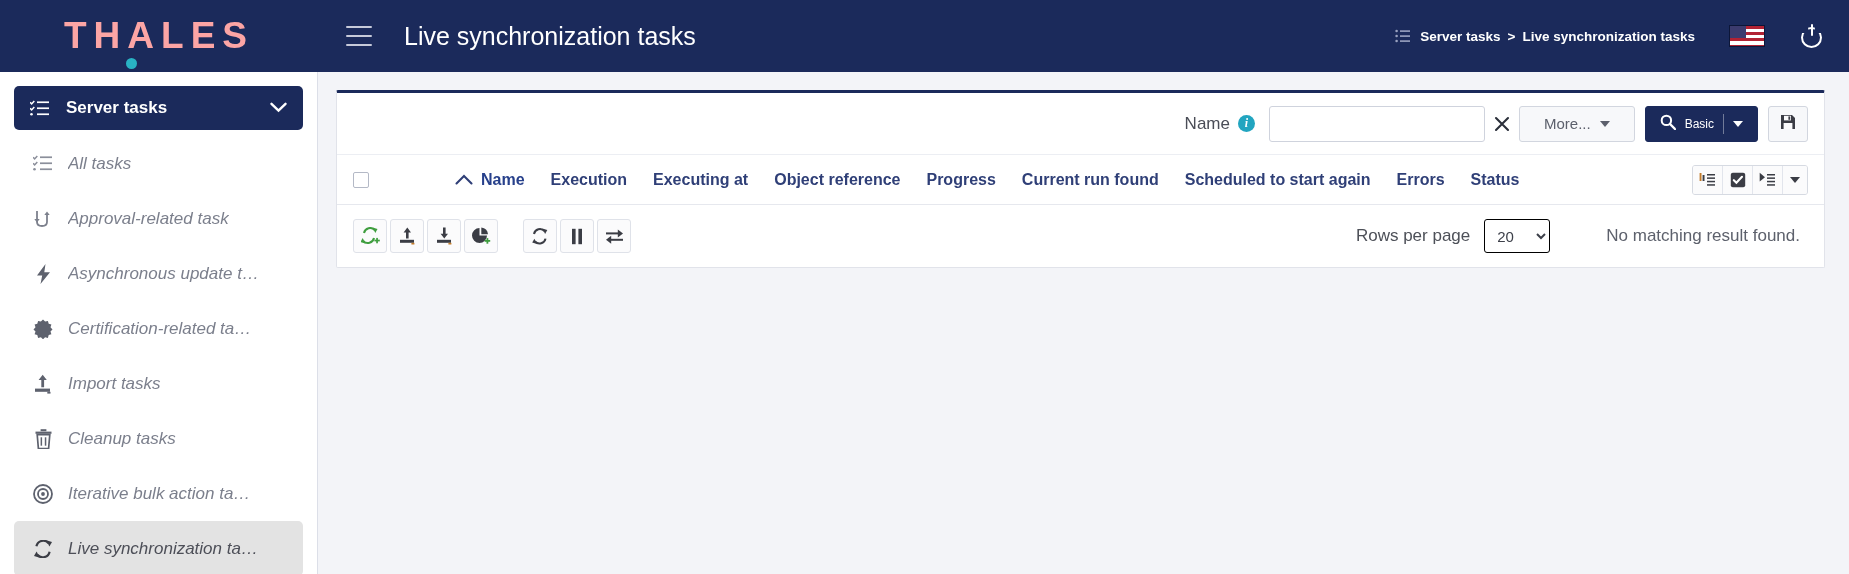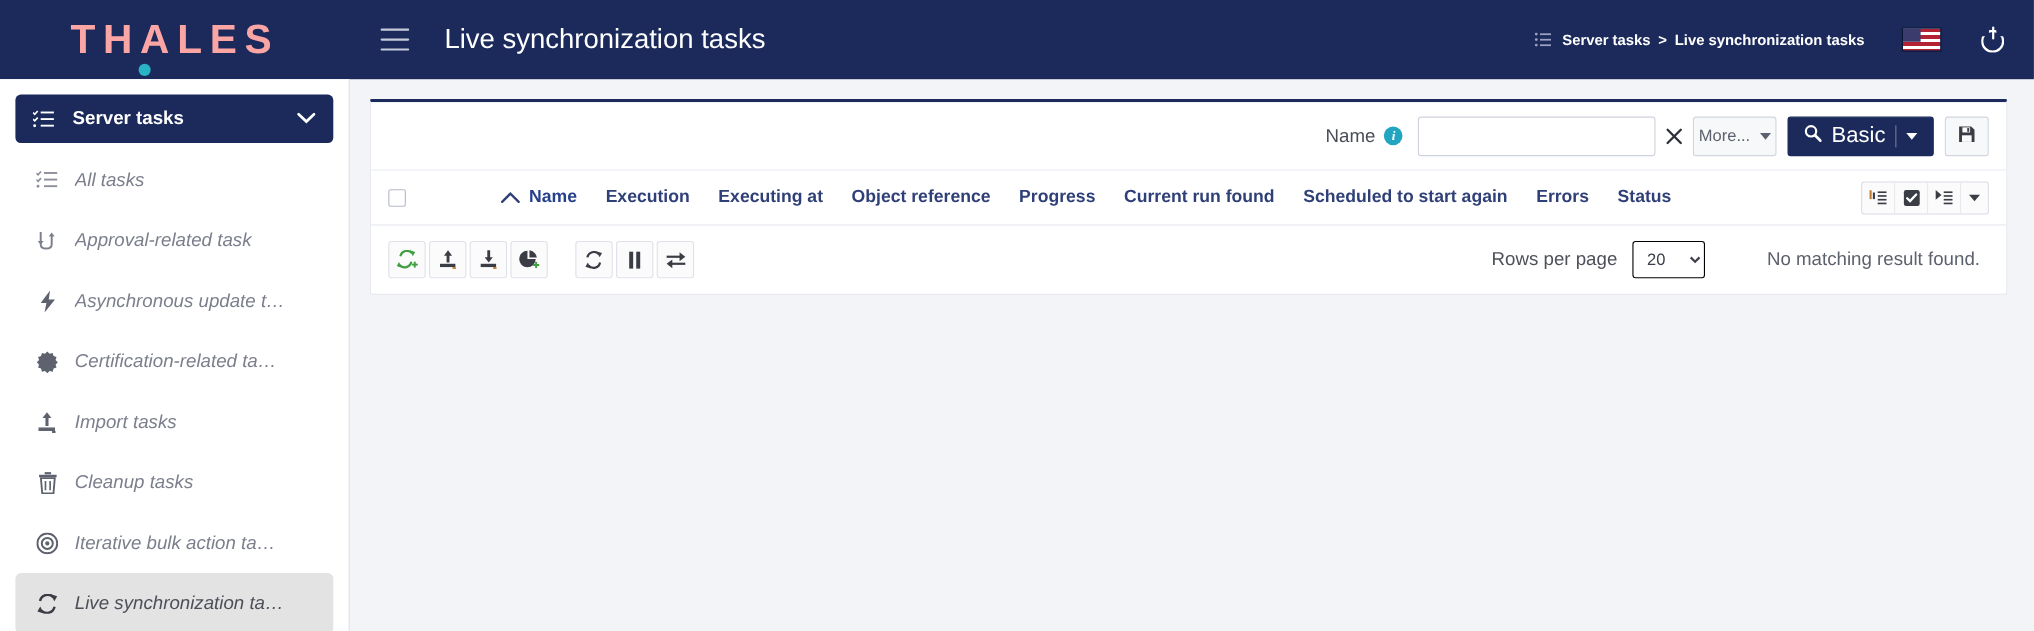--- a/index.html
+++ b/index.html
@@ -188,28 +188,28 @@
     width: 34px; height: 36px;
     display:flex; align-items:center; justify-content:center;
     font-size: 19px; color: #2b2f3a; cursor: pointer;
   }
   .btn {
     height: 36px;
     border: 1px solid #d2d6df;
     background: #f7f8fa;
     border-radius: 3px;
     display: flex; align-items: center; gap: 9px;
-    padding: 0 4px;
+    padding: 0 24px;
     font-size: 15px; color: #5c606c;
     cursor: pointer;
     white-space: nowrap;
   }
   .btn.primary {
     background: #1b2a5b; border-color: #1b2a5b; color: #ffffff;
-    font-size: 20px; padding: 0 14px; margin-left: 10px;
+    font-size: 12px; padding: 0 14px; margin-left: 10px;
   }
   .btn.save { margin-left: 10px; padding: 0 11px; }
   .caret { width:0;height:0;border-left:5px solid transparent;border-right:5px solid transparent;border-top:6px solid currentColor; }
   .divider-v { width:1px; height:20px; background: rgba(255,255,255,.38); }
 
   
   .thead {
     height: 50px;
     display: flex; align-items: center;
     padding: 0 16px;

